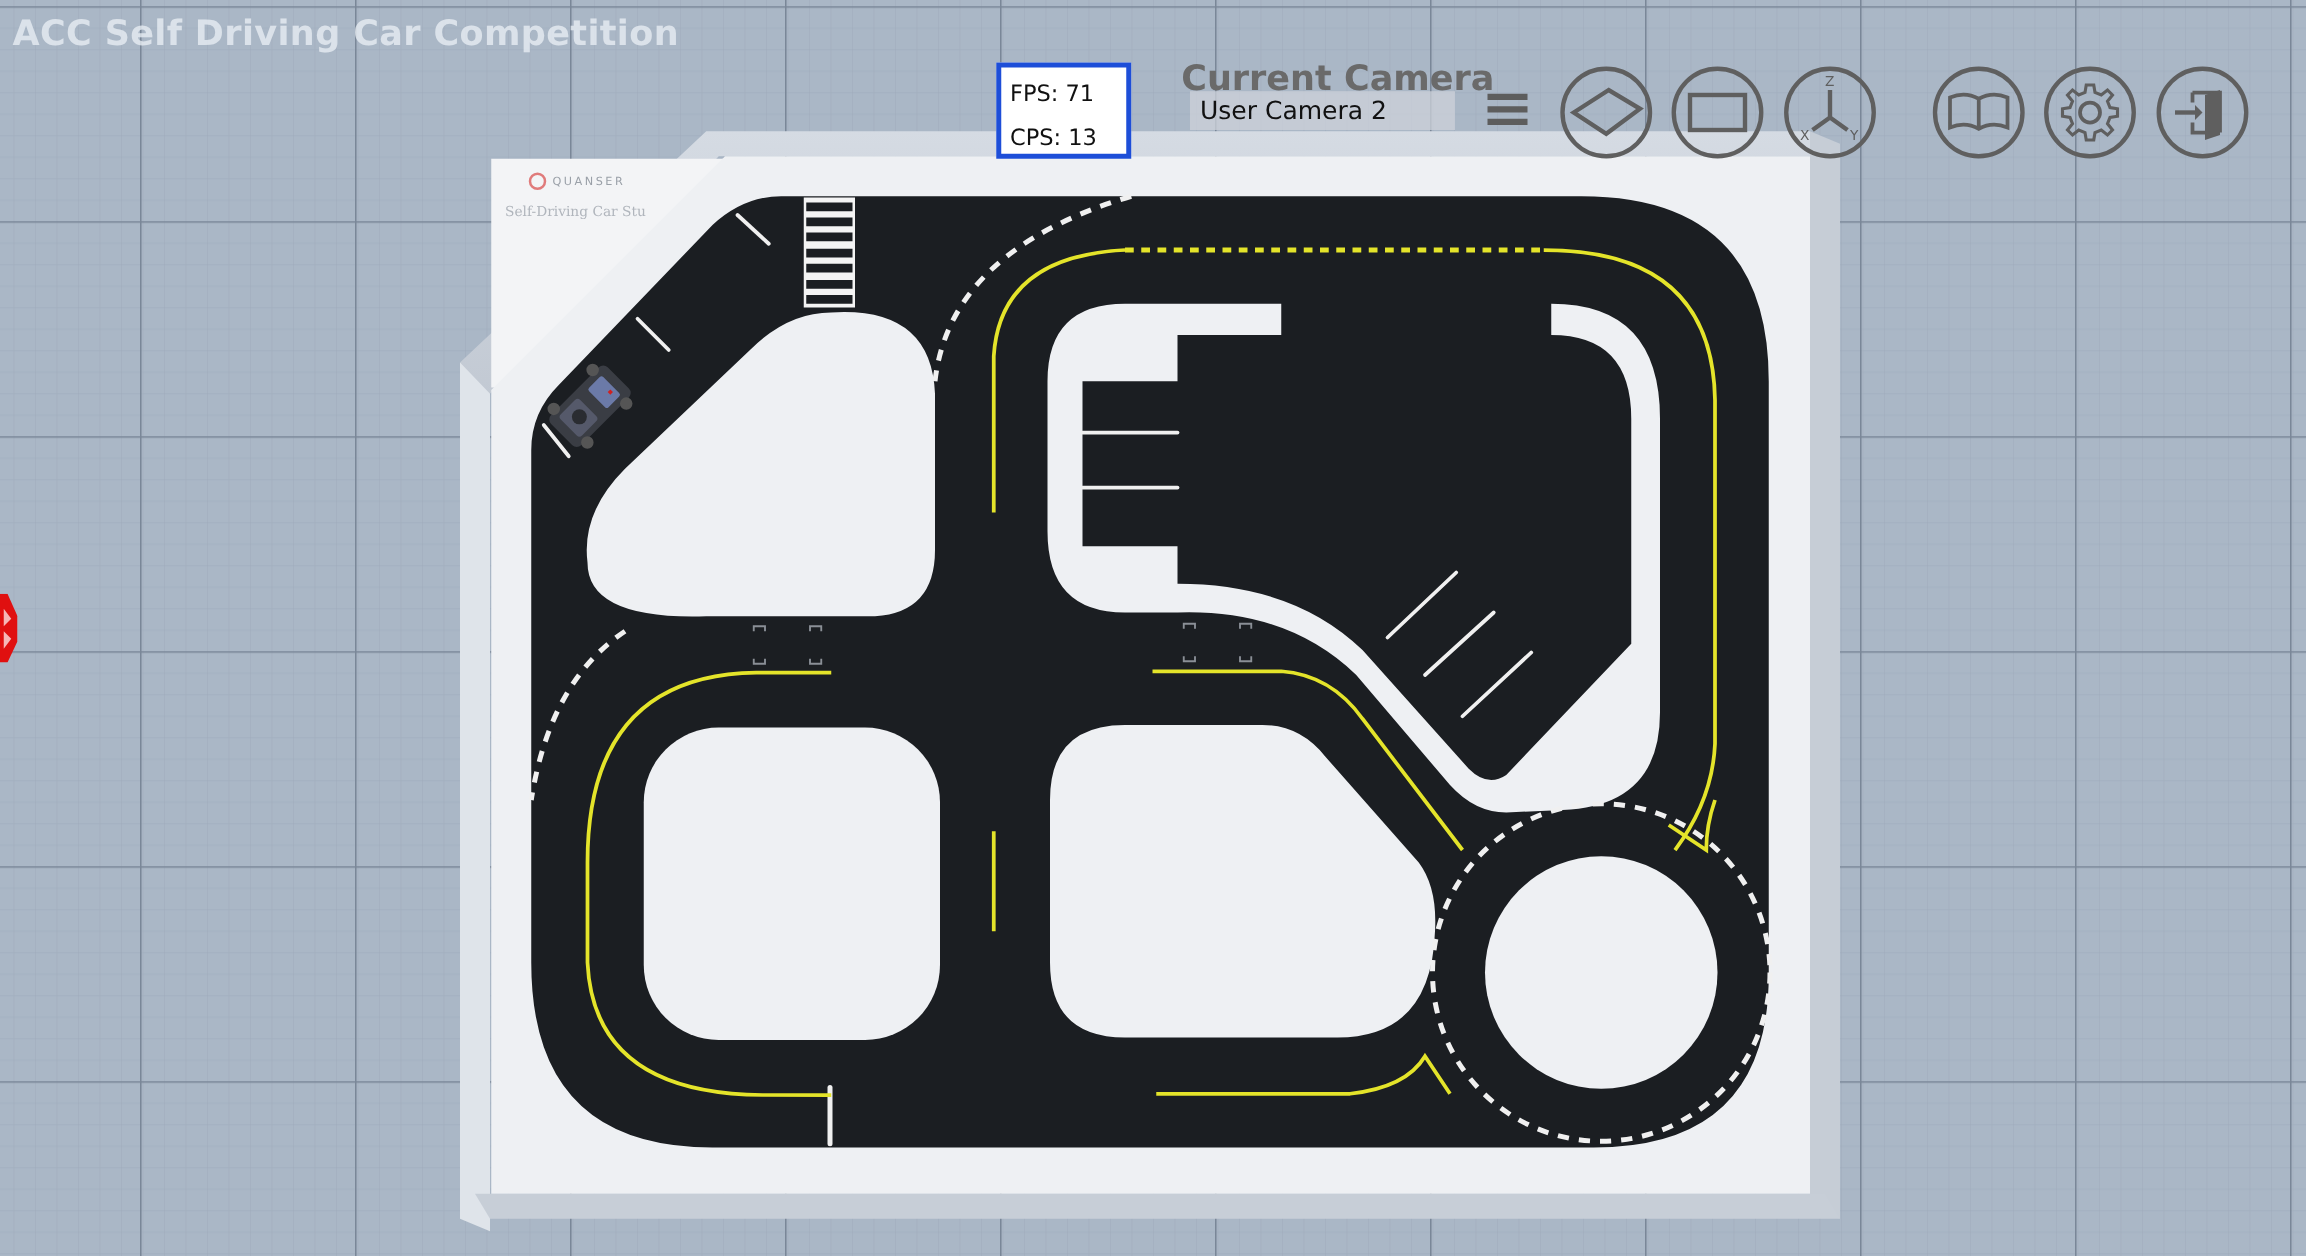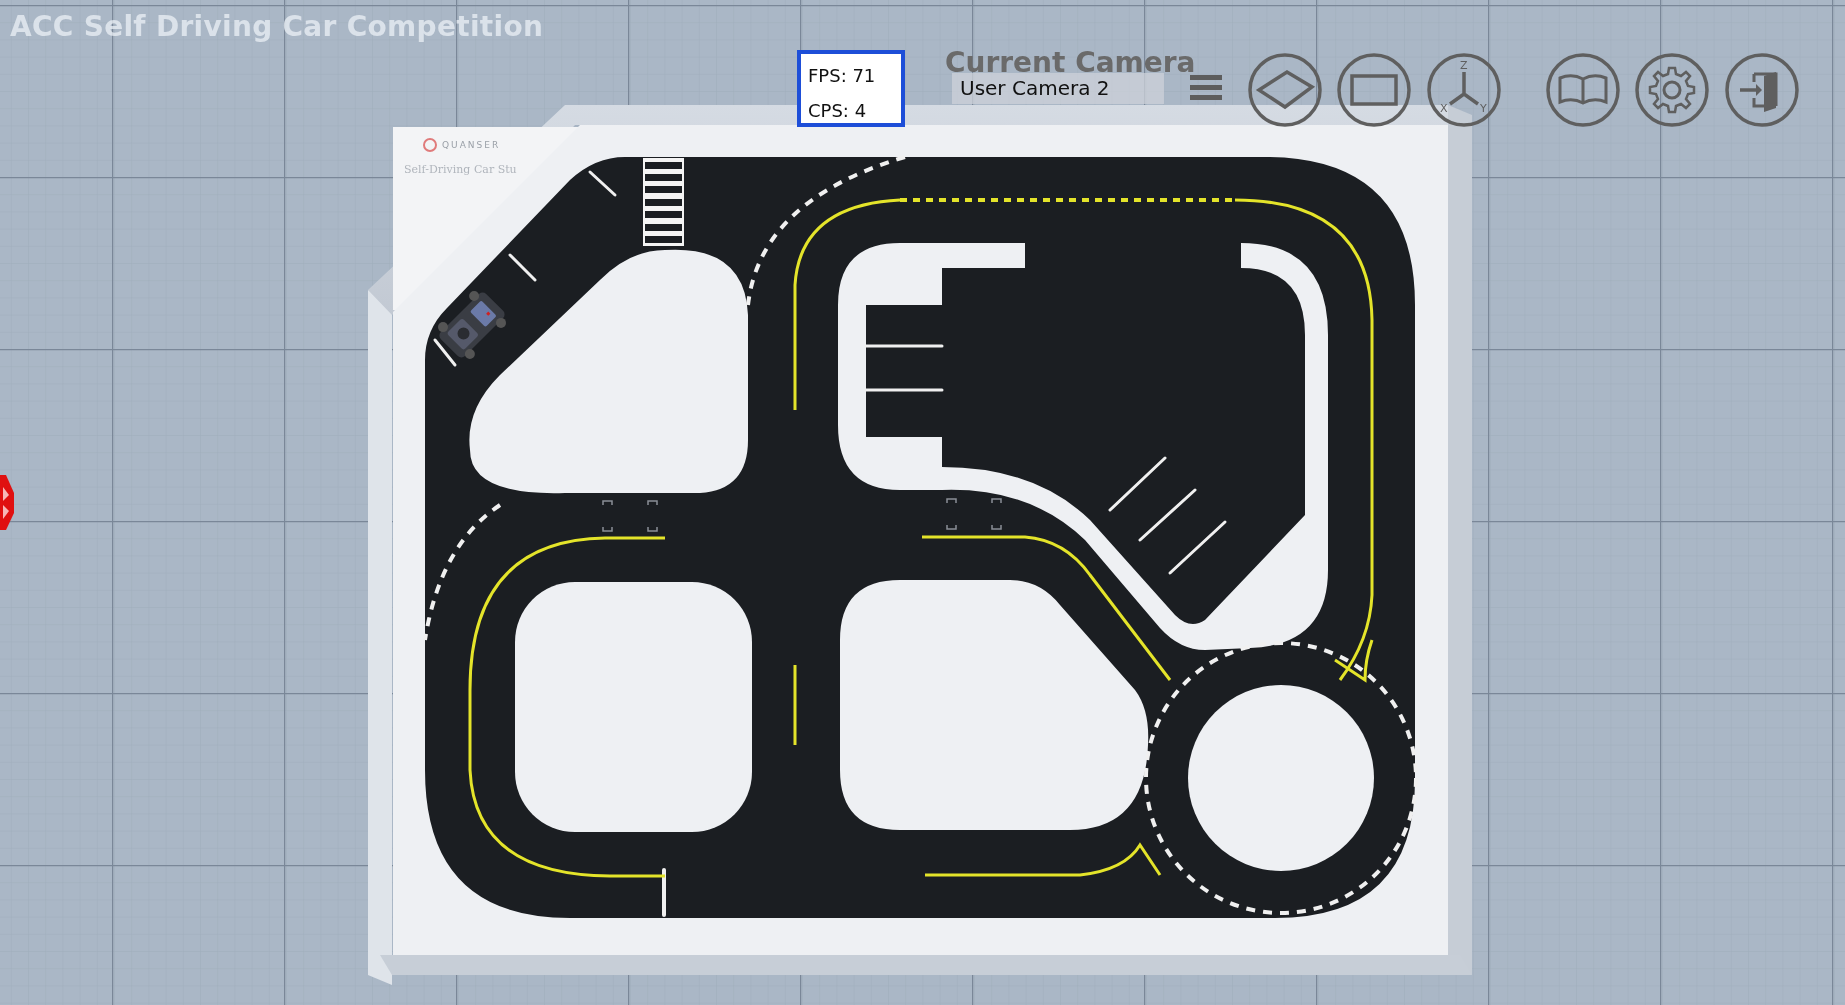--- a/index.html
+++ b/index.html
@@ -170,21 +170,21 @@
         <circle cx="22" cy="19" r="5" fill="#555"></circle>
     <rect x="18" y="2" width="3" height="3" fill="#d02020"></rect>
   </g>
 </svg>
 </div>
 
 <div class="title">ACC Self Driving Car Competition</div>
 
 <div class="stats">
   <div>FPS: 71</div>
-  <div>CPS: 4</div>
+  <div>CPS: 13</div>
 </div>
 
 <div class="cam-label">Current Camera</div>
 <div class="cam-field">User Camera 2</div>
 <div class="menu-btn">
   <span></span>
   <span></span>
   <span></span>
 </div>
 

